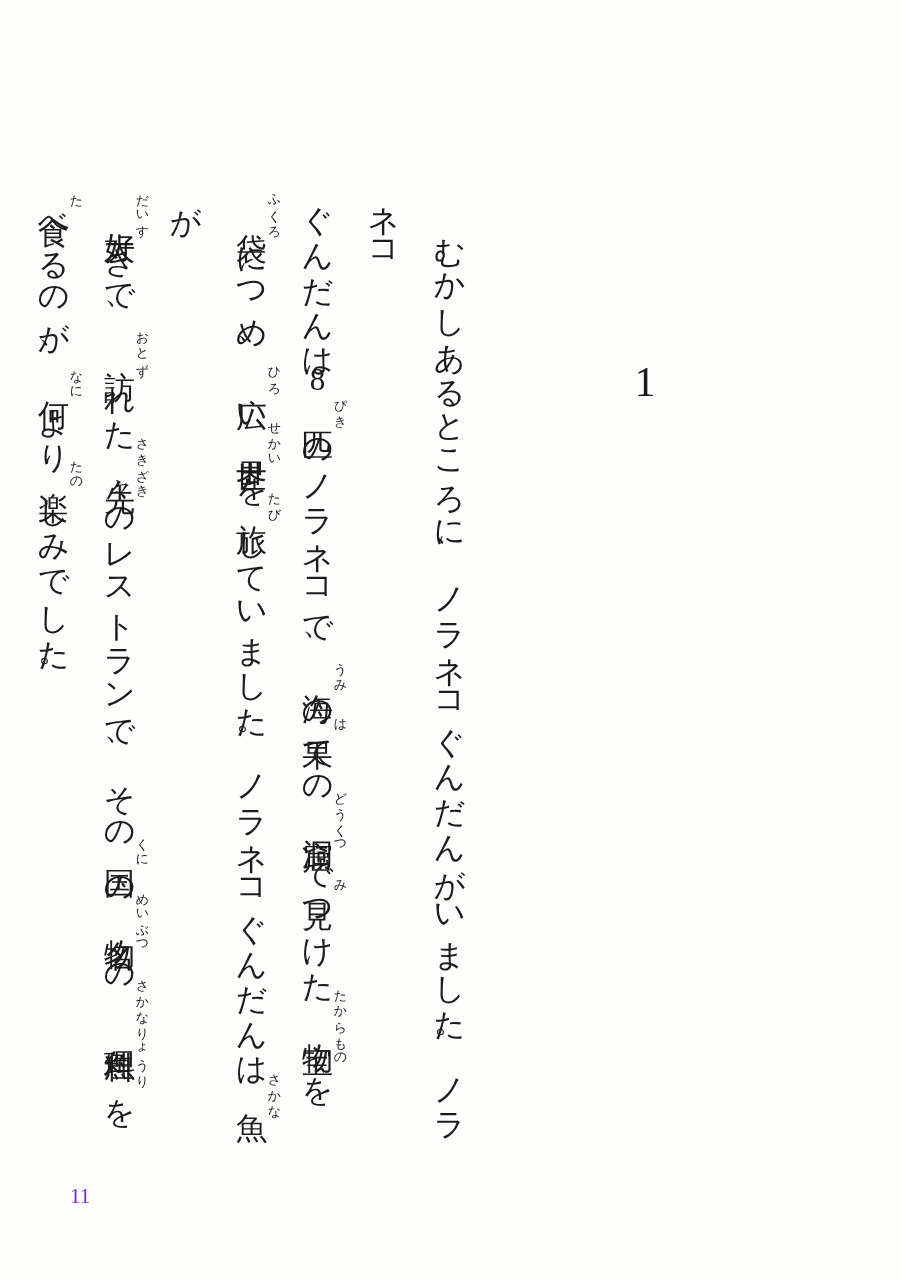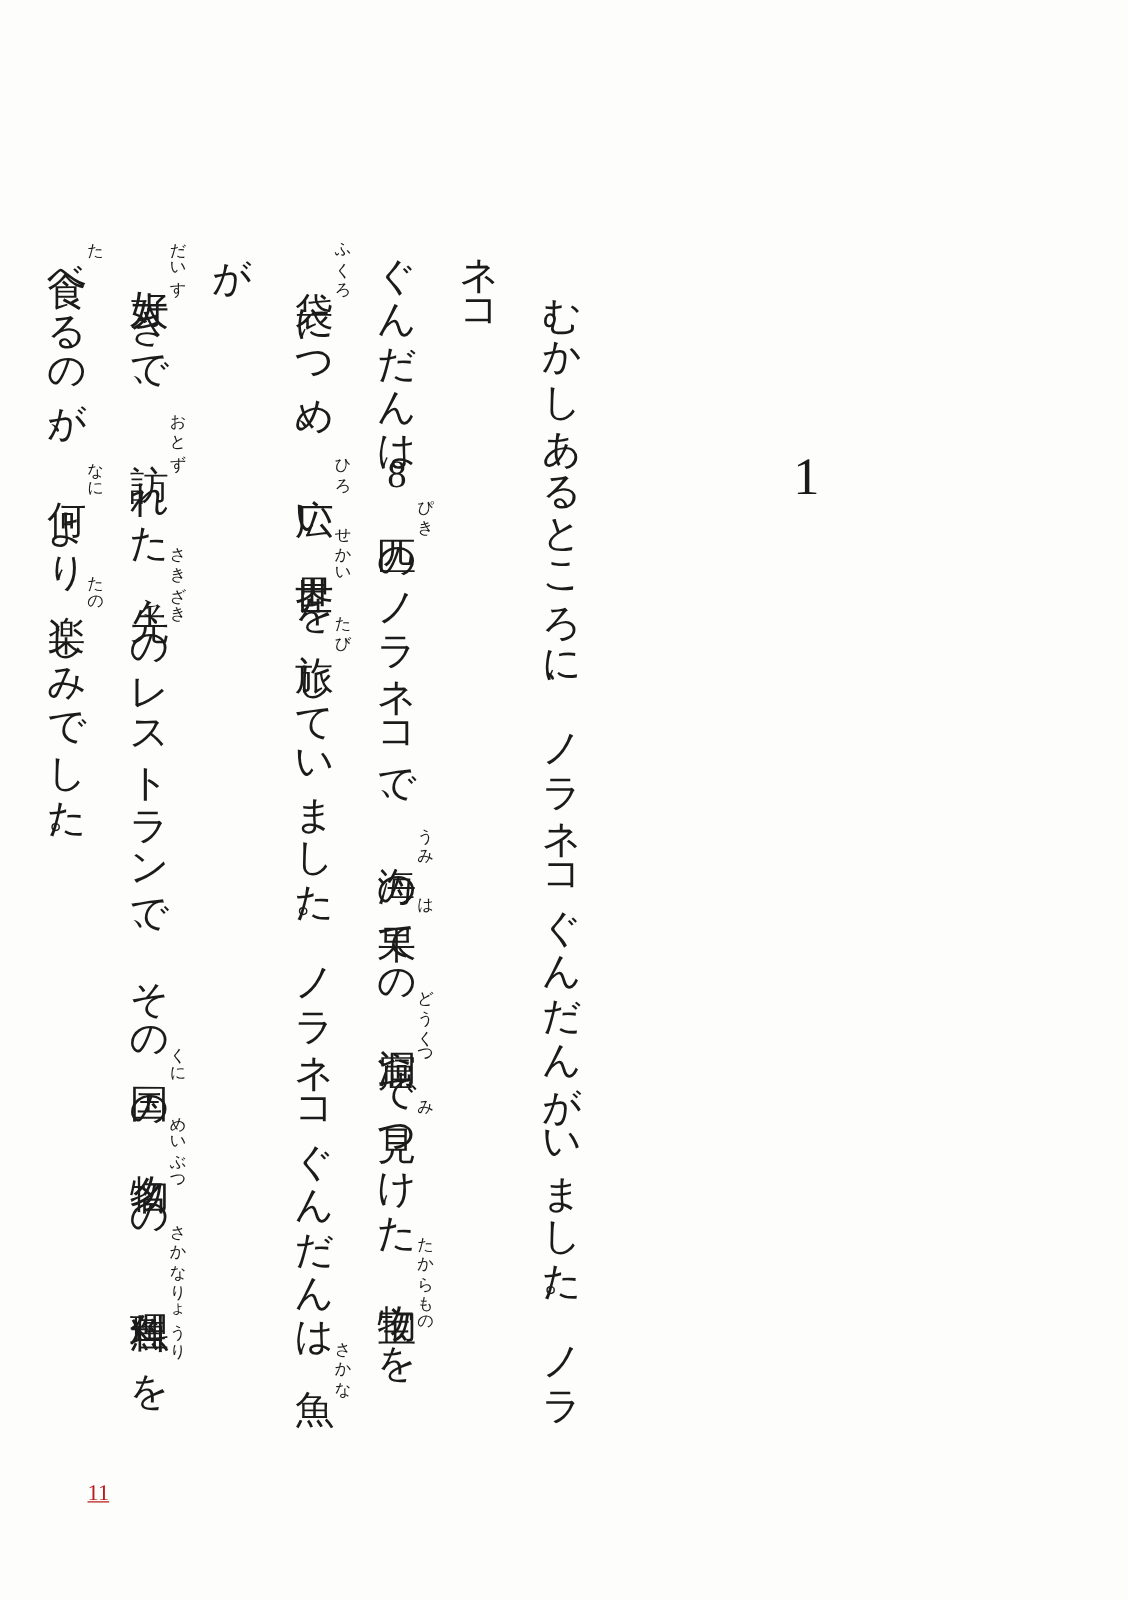--- a/index.html
+++ b/index.html
@@ -59,24 +59,23 @@
   rt {
     font-size: 13px;
     line-height: 1;
     letter-spacing: 1px;
     text-orientation: upright;
   }
   .page-number {
     position: absolute;
     top: 1184px;
     left: 70px;
-    font-size: 18px;
+    font-size: 21px;
     line-height: 1.2;
-    color: #b91c1c;
-    text-decoration: underline;
+    color: #6d28d9;
   }
 </style>
 </head>
 <body>
 
 <div class="page">
   <div class="chapter-number">1</div>
 
   <div class="story" id="story">
       <p class="line indent">むかしあるところに、ノラネコぐんだんがいました。ノラネコ</p>

